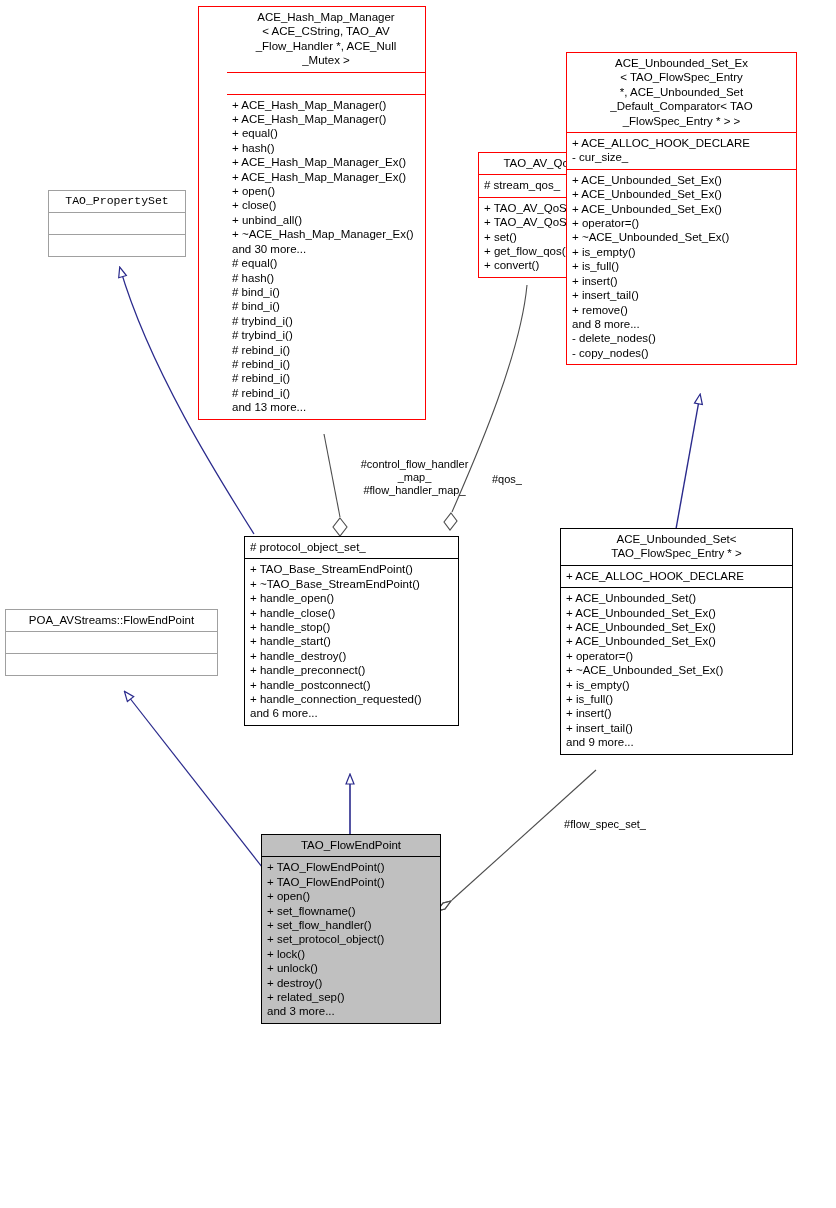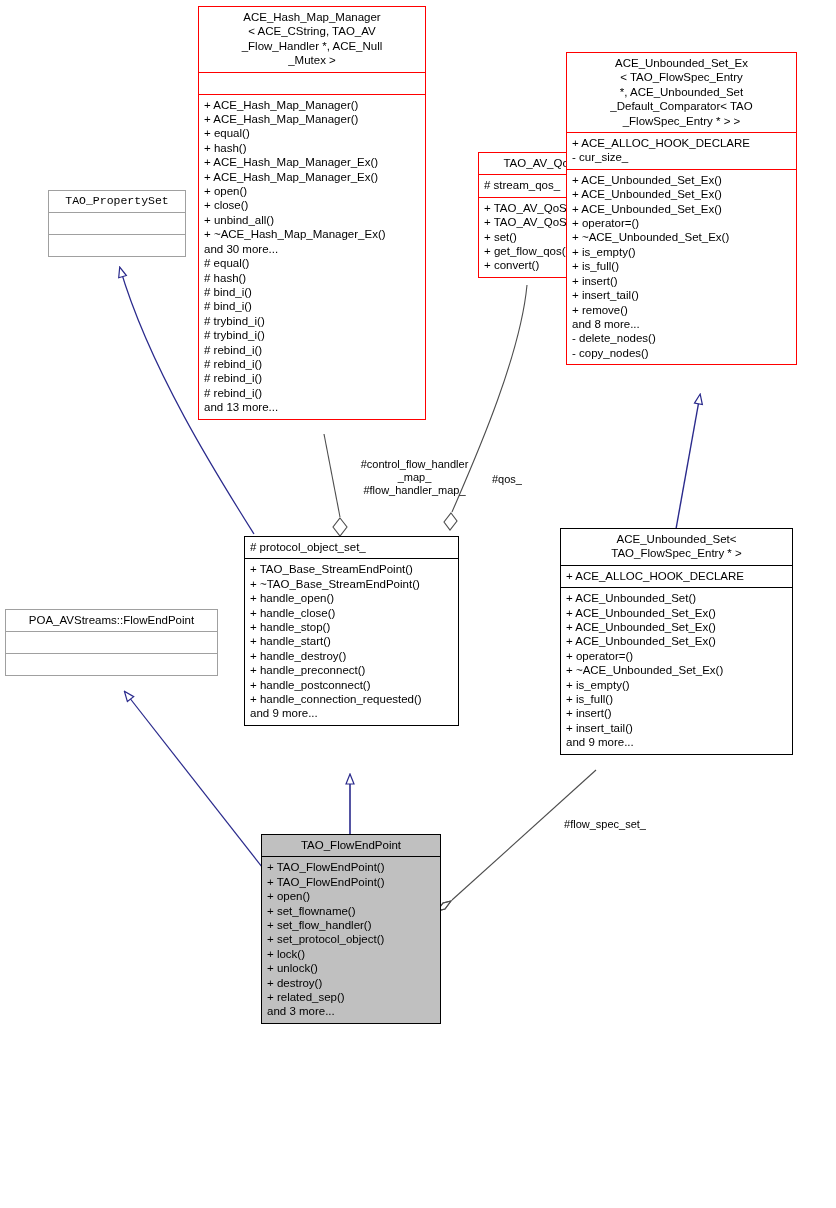--- a/index.html
+++ b/index.html
@@ -123,21 +123,21 @@
     </g>
 
      TAO_FlowEndPoint (#flow_spec_set_) --&gt;
     <g>
       <path d="M596,770 L452,900" fill="none" stroke="#4d4d4d" stroke-width="1.1"></path>
       <path d="M451,901 L443,903 L437,911 L445,909 z" fill="#ffffff" stroke="#4d4d4d" stroke-width="1.1"></path>
       <path d="M451,901 L443,903 L437,911 L445,909 z" fill="none" stroke="#4d4d4d" stroke-width="1.1"></path>
     </g>
   </svg>
 
-  <div class="node red" style="left:198px; top:6px; width:228px;">
+  <div class="node red" style="left:198px; top:6px; width:228px;padding-left:28px;">
     <div class="sect title">ACE_Hash_Map_Manager
 &lt; ACE_CString, TAO_AV
 _Flow_Handler *, ACE_Null
 _Mutex &gt;</div>
     <div class="sect attrs empty"></div>
     <div class="sect ops">+ ACE_Hash_Map_Manager()
 + ACE_Hash_Map_Manager()
 + equal()
 + hash()
 + ACE_Hash_Map_Manager_Ex()
@@ -204,21 +204,21 @@
     <div class="sect ops">+ TAO_Base_StreamEndPoint()
 + ~TAO_Base_StreamEndPoint()
 + handle_open()
 + handle_close()
 + handle_stop()
 + handle_start()
 + handle_destroy()
 + handle_preconnect()
 + handle_postconnect()
 + handle_connection_requested()
-and 9 more...</div>
+and 6 more...</div>
   </div>
 
   <div class="node" style="left:560px; top:528px; width:233px;">
     <div class="sect title">ACE_Unbounded_Set&lt;
    TAO_FlowSpec_Entry * &gt;</div>
     <div class="sect attrs">+ ACE_ALLOC_HOOK_DECLARE</div>
     <div class="sect ops">+ ACE_Unbounded_Set()
 + ACE_Unbounded_Set_Ex()
 + ACE_Unbounded_Set_Ex()
 + ACE_Unbounded_Set_Ex()

